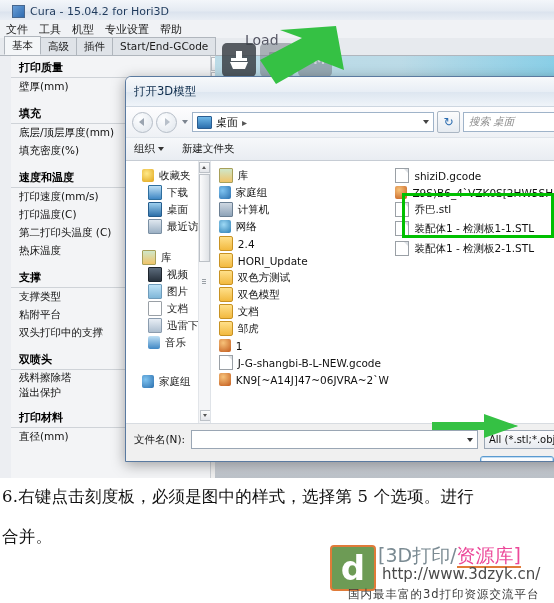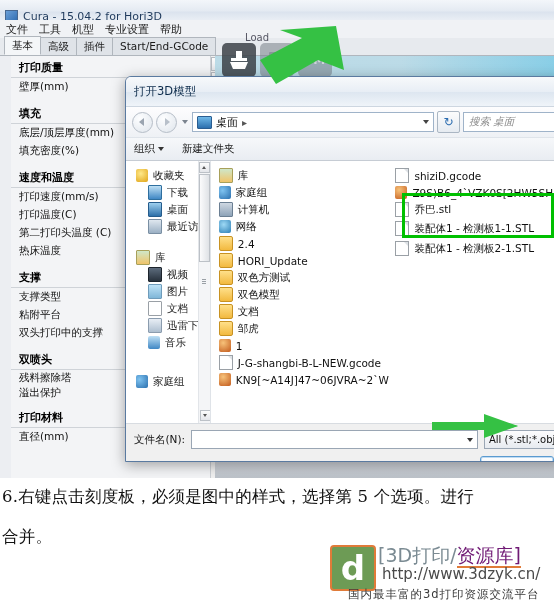--- a/index.html
+++ b/index.html
@@ -5,21 +5,21 @@
   html,body{margin:0;padding:0;}
   body{
     width:554px;height:603px;overflow:hidden;
     font-family:"DejaVu Sans","Liberation Sans",sans-serif;
     background:#ffffff;position:relative;
   }
   
   #cura-window{position:absolute;left:0;top:0;width:554px;height:478px;background:#eceef2;overflow:hidden;}
   #cura-titlebar{position:absolute;left:0;top:0;width:554px;height:24px;
     background:linear-gradient(to bottom,#f3f6fa 0%,#e4eaf2 48%,#dbe3ee 52%,#eef2f7 100%);
-    border-bottom:1px solid #b9c4d2;display:flex;align-items:flex-end;padding-left:5px;box-sizing:border-box;}
+    border-bottom:1px solid #b9c4d2;display:flex;align-items:center;padding-left:12px;box-sizing:border-box;}
   #cura-app-icon{width:11px;height:11px;background:linear-gradient(135deg,#6a9fd8,#2e6bb0);border:1px solid #47678f;margin-right:5px;}
   #cura-title-text{font-size:11px;color:#1f3a5c;white-space:nowrap;}
   #cura-menubar{position:absolute;left:0;top:20px;width:554px;height:18px;background:#f0f2f5;display:flex;align-items:center;padding-left:6px;box-sizing:border-box;gap:11px;}
   .menu-item{font-size:11px;color:#222;cursor:default;white-space:nowrap;}
   #cura-tabs{position:absolute;left:0;top:38px;width:554px;height:18px;background:#e7eaee;display:flex;align-items:flex-end;padding-left:4px;box-sizing:border-box;border-bottom:1px solid #b0b6bd;}
   .cura-tab{font-size:10.5px;color:#1a1a1a;padding:2px 7px 2px 7px;border:1px solid #b0b6bd;border-bottom:none;background:#dfe3e8;margin-right:-1px;white-space:nowrap;line-height:13px;}
   .cura-tab.active{background:#f4f6f8;position:relative;z-index:2;border-bottom:1px solid #f4f6f8;}
   
   #settings-panel{position:absolute;left:11px;top:56px;width:215px;height:422px;background:#f3f4f6;border-right:1px solid #a9b0b8;box-sizing:border-box;overflow:hidden;}
   #settings-scroll{position:absolute;right:0;top:0;width:14px;height:422px;background:#f0f0f0;border-left:1px solid #ccd0d5;}
@@ -37,21 +37,21 @@
     display:flex;align-items:center;padding-left:3px;box-sizing:border-box;margin-right:2px;overflow:hidden;white-space:nowrap;}
   .gap{height:6px;}
   
   #viewport{position:absolute;left:215px;top:56px;width:339px;height:422px;
     background:linear-gradient(to bottom,#bcdbe7 0%,#a8d4e4 55%,#9ecfe2 100%);}
   #vp-grad-right{position:absolute;left:215px;top:56px;width:339px;height:422px;
     background:linear-gradient(to right,rgba(168,210,228,0) 55%,rgba(96,196,230,.55) 100%);}
   #toolbar{position:absolute;left:222px;top:42px;width:120px;height:36px;display:flex;align-items:center;gap:4px;}
   .tbtn{width:34px;height:34px;border-radius:5px;background:rgba(60,66,72,.85);display:flex;align-items:center;justify-content:center;}
   .tbtn.dim{background:rgba(120,128,136,.55);}
-  #tooltip-load{position:absolute;left:245px;top:32px;font-size:10px;color:#223;opacity:.75;white-space:nowrap;}
+  #tooltip-load{position:absolute;left:245px;top:32px;font-size:14px;color:#223;opacity:.75;white-space:nowrap;}
   #vp-bottom{position:absolute;left:215px;top:462px;width:339px;height:16px;background:linear-gradient(#d2d6dc,#bcc2c9);}
   
   #file-dialog{position:absolute;left:125px;top:76px;width:440px;height:386px;
     background:#f0f0f0;border:1px solid #5a7aa0;border-radius:6px 6px 0 0;
     box-shadow:0 3px 14px rgba(0,0,0,.35);overflow:hidden;box-sizing:border-box;}
   #fd-titlebar{height:30px;background:linear-gradient(to bottom,#f7f9fb 0%,#e8eef5 50%,#dde6f0 52%,#eff4f9 100%);
     display:flex;align-items:center;padding:0 8px;box-sizing:border-box;border-bottom:1px solid #cdd6e0;}
   #fd-title{font-size:11.5px;color:#0b2a4a;}
   #fd-navbar{height:30px;display:flex;align-items:center;padding:0 6px;box-sizing:border-box;
     background:linear-gradient(#fdfdfe,#eef1f5);gap:3px;}
@@ -70,21 +70,21 @@
     display:flex;align-items:center;justify-content:center;font-size:12px;color:#2b6cb0;}
   #fd-search{width:95px;height:20px;background:#fff;border:1px solid #9fb3c9;display:flex;align-items:center;padding-left:5px;box-sizing:border-box;}
   #fd-search span{font-size:10.5px;color:#8b8b8b;font-style:italic;}
   #fd-cmdbar{height:24px;background:linear-gradient(#f6f8fa,#e9edf2);border-top:1px solid #dfe4ea;border-bottom:1px solid #c6ccd4;
     display:flex;align-items:center;padding:0 8px;box-sizing:border-box;gap:18px;}
   .cmd{font-size:10.5px;color:#1a1a1a;display:flex;align-items:center;gap:3px;}
   .cmd .car{border-left:3px solid transparent;border-right:3px solid transparent;border-top:4px solid #333;}
   #fd-body{height:262px;display:flex;background:#fff;}
   
   #nav-pane{width:128px;background:#fff;border-right:1px solid #dfe3e8;position:relative;padding-top:6px;box-sizing:border-box;overflow:hidden;}
-  .navrow{display:flex;align-items:center;height:17px;font-size:10.5px;color:#1a1a1a;padding-left:10px;box-sizing:border-box;gap:5px;white-space:nowrap;}
+  .navrow{display:flex;align-items:center;height:17px;font-size:10.5px;color:#1a1a1a;padding-left:16px;box-sizing:border-box;gap:5px;white-space:nowrap;}
   .navrow.child{padding-left:22px;}
   #nav-scroll{position:absolute;right:0;top:0;width:11px;height:262px;background:#f4f5f7;border-left:1px solid #e2e5e9;}
   #nav-scroll .nb{width:9px;height:9px;margin:1px auto;background:linear-gradient(#fcfcfc,#e4e6ea);border:1px solid #bcc1c7;position:relative;}
   #nav-scroll .nb.up:after{content:"";position:absolute;left:2px;top:3px;border-left:2px solid transparent;border-right:2px solid transparent;border-bottom:3px solid #555;}
   #nav-scroll .nb.down:after{content:"";position:absolute;left:2px;top:3px;border-left:2px solid transparent;border-right:2px solid transparent;border-top:3px solid #555;}
   #nav-scroll .nthumb{width:9px;height:86px;margin:1px auto;background:linear-gradient(to right,#fbfbfc,#dfe2e6);border:1px solid #bcc1c7;}
   #nav-scroll .grip{position:absolute;left:3px;top:118px;width:4px;height:6px;
     background:repeating-linear-gradient(#9aa0a6 0 1px,transparent 1px 2px);}
   
   #file-list{flex:1;display:flex;padding-top:6px;box-sizing:border-box;}
@@ -130,21 +130,21 @@
   .cap-line{font-size:16.5px;color:#111;font-family:"DejaVu Serif","Liberation Serif",serif;letter-spacing:.2px;}
   #cap1{position:absolute;left:2px;top:8px;white-space:nowrap;}
   #cap2{position:absolute;left:2px;top:48px;}
   
   #watermark{position:absolute;left:330px;top:545px;width:224px;height:58px;}
   #wm-badge{position:absolute;left:0;top:0;width:42px;height:42px;background:#6d9b55;border:2px solid #e07b39;border-radius:4px;
     display:flex;align-items:center;justify-content:center;}
   #wm-d{font-size:34px;color:#fff;font-weight:bold;line-height:34px;font-family:"DejaVu Sans","Liberation Sans",sans-serif;}
   #wm-t1{position:absolute;left:48px;top:-2px;font-size:19px;white-space:nowrap;}
   #wm-t1 .b1{color:#7b8b93;}
-  #wm-t1 .b2{color:#701a75;border-bottom:2px solid #e07b39;}
+  #wm-t1 .b2{color:#ec4899;border-bottom:2px solid #e07b39;}
   #wm-url{position:absolute;left:52px;top:20px;font-size:15px;color:#4a4a4a;white-space:nowrap;}
   #wm-sub{position:absolute;left:18px;top:42px;font-size:11.5px;color:#3a3a3a;letter-spacing:1px;white-space:nowrap;}
 </style>
 </head>
 <body>
 
 <div id="cura-window">
 
   <div id="cura-titlebar">
     <div id="cura-app-icon"></div>

